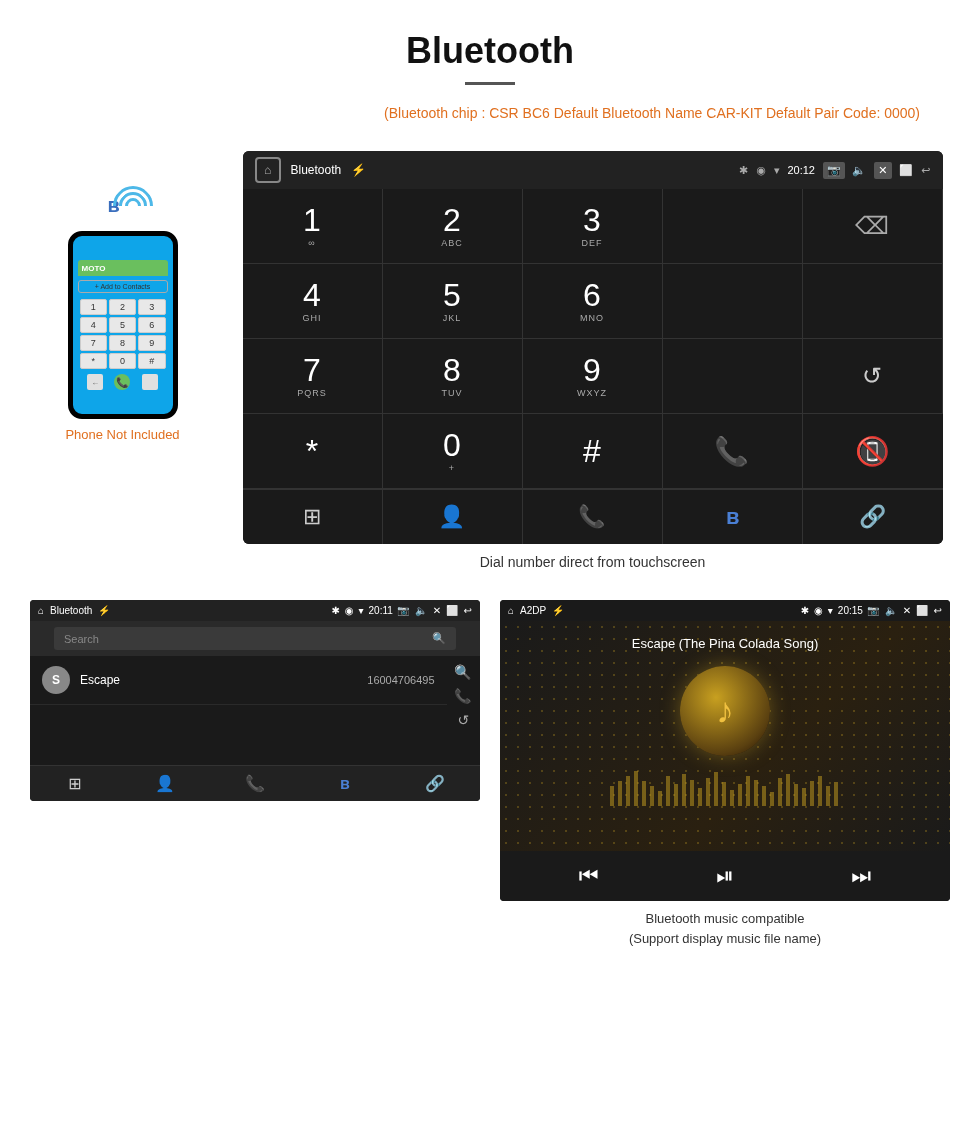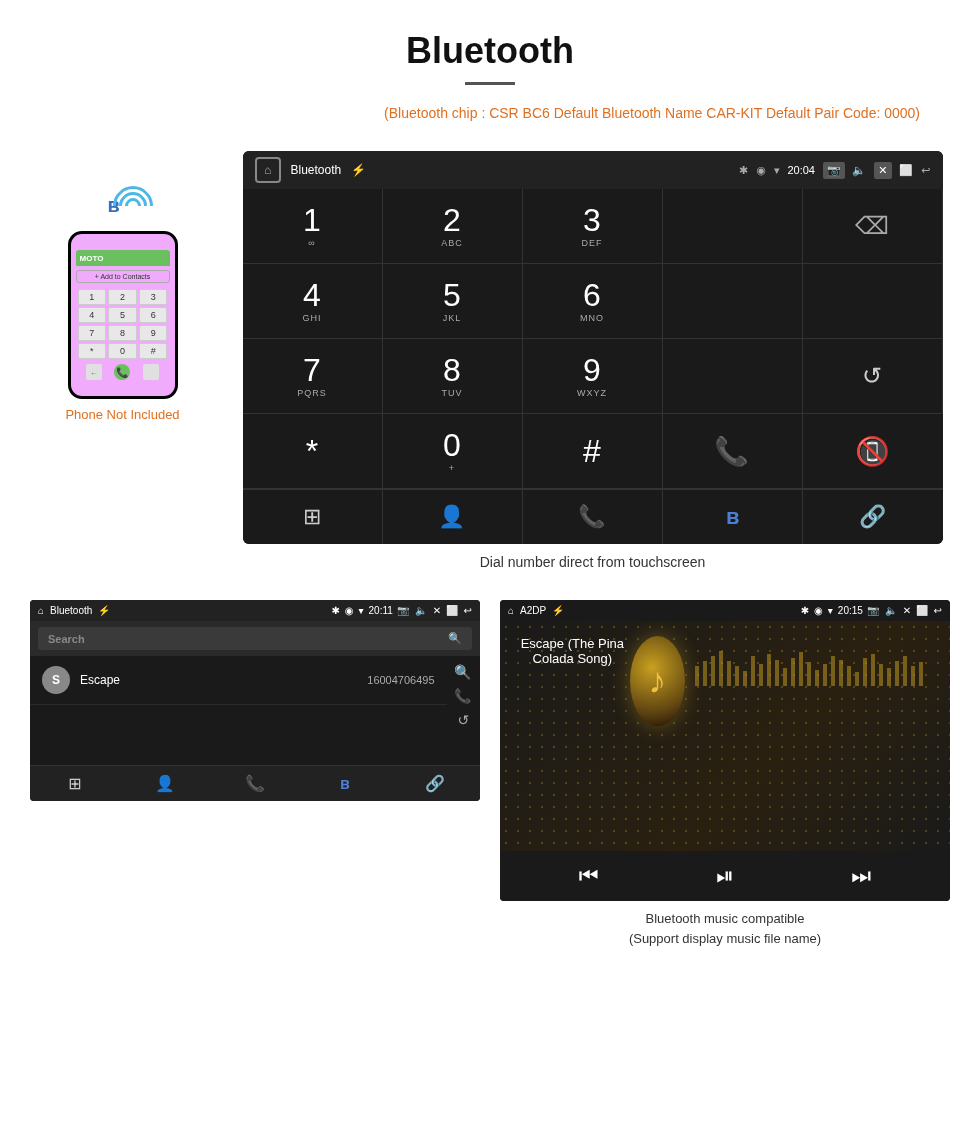--- a/index.html
+++ b/index.html
@@ -53,24 +53,24 @@
     .phone-container {
       width: 185px;
       flex-shrink: 0;
       display: flex;
       flex-direction: column;
       align-items: center;
       padding-top: 30px;
     }
     .phone-mock {
       width: 110px;
-      background: #f0abfc;
-      border: 3px solid #000000;
+      background: #0ea5e9;
+      border: 5px solid #000000;
       border-radius: 14px;
-      padding: 16px 5px;
+      padding: 24px 5px;
       position: relative;
     }
     .phone-top-bar {
       background: #6abf5e;
       height: 16px;
       border-radius: 3px 3px 0 0;
       display: flex;
       align-items: center;
       padding: 0 4px;
       margin-bottom: 4px;
@@ -262,22 +262,21 @@
       background: #222;
       display: flex;
       align-items: center;
       justify-content: space-between;
       padding: 5px 8px;
       color: #fff;
       font-size: 10px;
     }
     .pb-search-bar {
       background: #2a2a2a;
-      padding: 6px 8px;
-      font-weight: bold;
+      padding: 6px 24px;
     }
     .pb-search-input {
       background: #3a3a3a;
       border-radius: 3px;
       padding: 5px 10px;
       color: #888;
       font-size: 11px;
       display: flex; align-items: center;
       justify-content: space-between;
     }
@@ -323,22 +322,22 @@
       justify-content: space-between;
       padding: 5px 8px;
       color: #fff;
       font-size: 10px;
     }
     .music-main {
       background: linear-gradient(135deg, #1a1a1a 0%, #2a2010 60%, #1a1a1a 100%);
       position: relative;
       min-height: 230px;
       display: flex;
-      flex-direction: row;
-      align-items: flex-start;
+      flex-direction: column;
+      align-items: center;
       padding: 15px;
       overflow: hidden;
     }
     .music-dots-bg {
       position: absolute;
       top: 0; left: 0; right: 0; bottom: 0;
       background-image: radial-gradient(circle, #c8a020 1px, transparent 1px);
       background-size: 12px 12px;
       opacity: 0.3;
     }
@@ -433,21 +432,21 @@
           <div class="home-icon-btn">
             <span>⌂</span>
           </div>
           <span>Bluetooth</span>
           <span style="color:#aaa;">⚡</span>
         </div>
         <div class="status-right">
           <span style="color:#aaa;">✱</span>
           <span style="color:#aaa;">◉</span>
           <span style="color:#aaa;">▾</span>
-          <span>20:04</span>
+          <span>20:12</span>
           <span style="background:#555;padding:2px 4px;border-radius:2px;">📷</span>
           <span style="color:#aaa;">🔈</span>
           <span style="background:#555;padding:2px 4px;border-radius:2px;">✕</span>
           <span style="color:#aaa;">⬜</span>
           <span style="color:#aaa;">↩</span>
         </div>
       </div>
 
       <div style="display:grid; grid-template-columns: repeat(5,1fr); background:#1a1a1a;">
 

